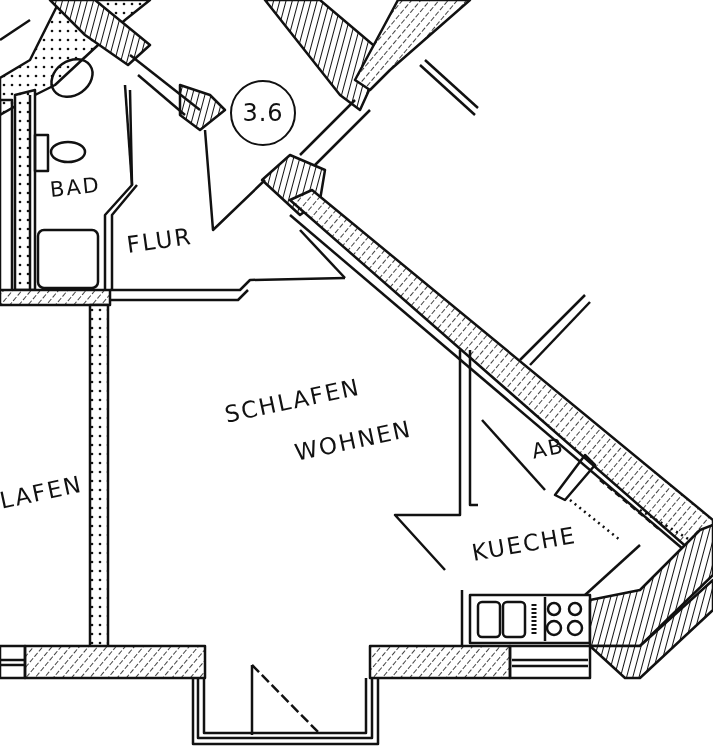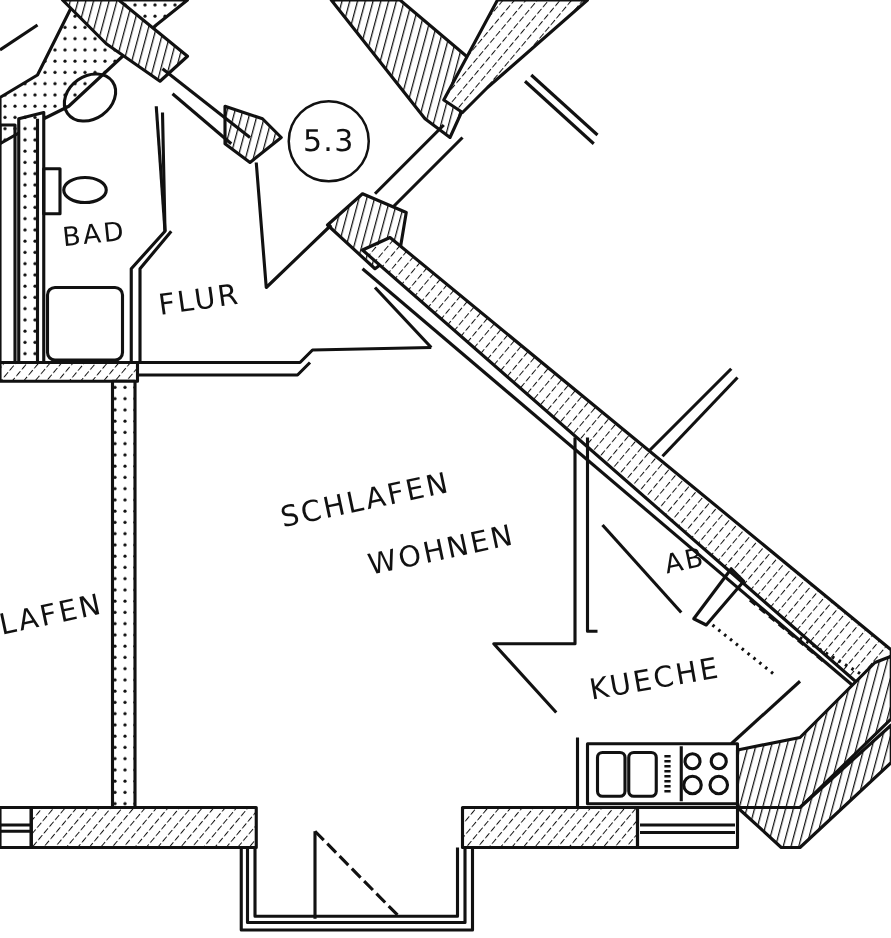--- a/index.html
+++ b/index.html
@@ -113,21 +113,21 @@
     <path d="M193,678 L193,744 L378,744 L378,678"></path>
     <path d="M198,678 L198,738 L372,738 L372,678"></path>
     <path d="M204,678 L204,733 L366,733 L366,678"></path>
 
     <path d="M252,665 L252,735"></path>
     <path d="M252,665 L318,732" stroke-dasharray="10,4"></path>
   </g>
 </svg>
 
 <div class="badge">
-  <span>5.3</span>
+  <span>3.6</span>
 </div>
 
 <div class="lbl" style="left:50px;top:178px;transform:rotate(-6deg);font-size:21px;">BAD</div>
 <div class="lbl" style="left:127px;top:232px;transform:rotate(-8deg);">FLUR</div>
 <div class="lbl" style="left:225px;top:402px;transform:rotate(-12deg);">SCHLAFEN</div>
 <div class="lbl" style="left:295px;top:440px;transform:rotate(-12deg);">WOHNEN</div>
 <div class="lbl" style="left:0px;top:488px;transform:rotate(-12deg);">LAFEN</div>
 <div class="lbl" style="left:532px;top:440px;transform:rotate(-12deg);font-size:21px;">AB</div>
 <div class="lbl" style="left:472px;top:540px;transform:rotate(-10deg);">KUECHE</div>
 

